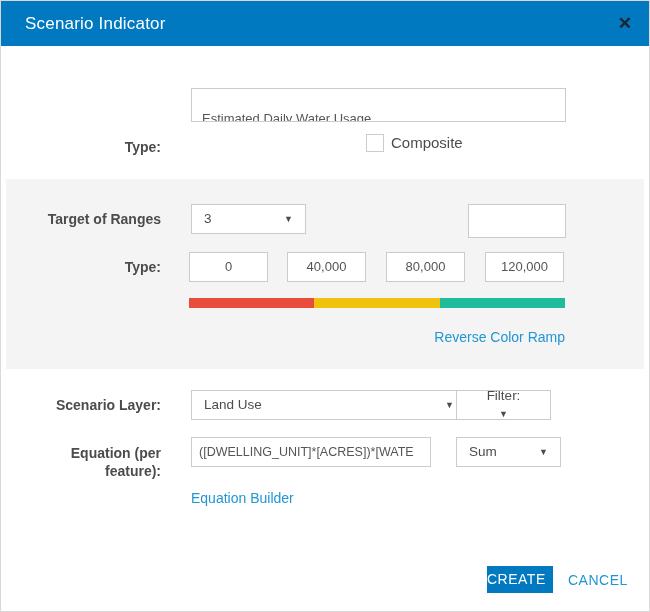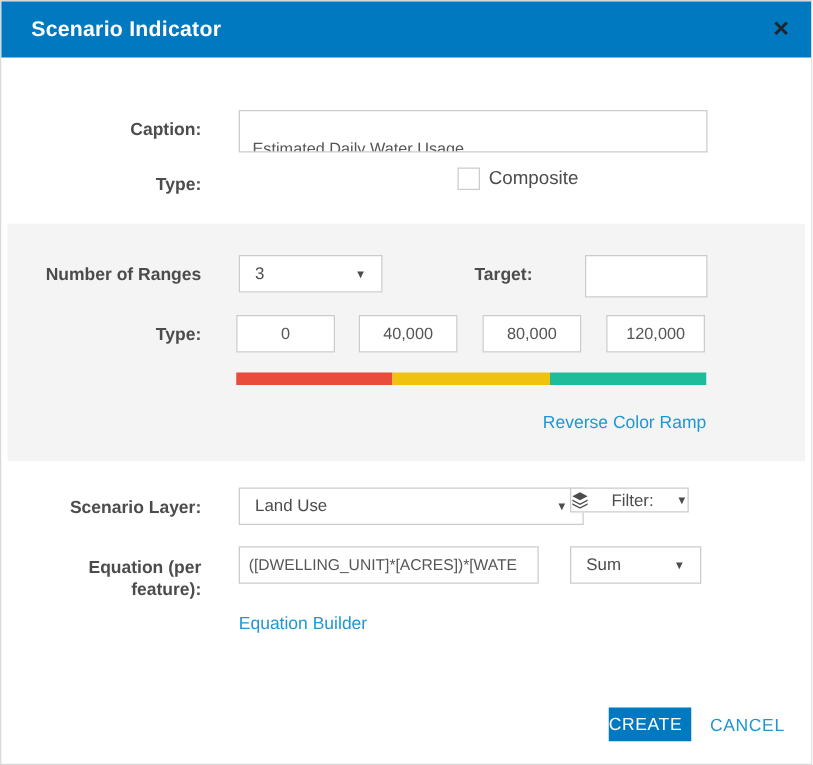--- a/index.html
+++ b/index.html
@@ -1,21 +1,21 @@
 <!DOCTYPE html>
 <html><head>
 <meta charset="utf-8">
 <style>
   html,body{margin:0;padding:0;background:#fff;}
   body{width:650px;height:612px;font-family:"Liberation Sans",sans-serif;-webkit-font-smoothing:antialiased;}
   .dialog{position:relative;width:648px;height:610px;border:1px solid #d9d9d9;background:#fff;overflow:hidden;}
 
   
   .header{position:absolute;top:0;left:0;right:0;height:45px;background:#0079c1;}
-  .header-title{position:absolute;left:24px;top:0;line-height:45px;color:#ffffff;font-size:17px;font-weight:bold;letter-spacing:.2px;}
+  .header-title{position:absolute;left:24px;top:0;line-height:45px;color:#ffffff;font-size:17px;font-weight:normal;letter-spacing:.2px;}
   .close-btn{position:absolute;right:17px;top:0;line-height:45px;color:#20242b;font-size:17px;cursor:pointer;font-weight:bold;}
 
   
   .flabel{position:absolute;left:0;width:175px;padding-right:15px;box-sizing:border-box;text-align:right;color:#4c4c4c;font-weight:bold;font-size:14px;}
 
   .textbox{position:absolute;box-sizing:border-box;height:30px;border:1px solid #cbcbcb;background:#fff;font-size:13px;color:#555;line-height:28px;padding:16px 10px;white-space:nowrap;overflow:hidden;}
 
   
   .caption-input{left:190px;top:87px;width:375px;}
 
@@ -40,21 +40,21 @@
 
   .range-input{top:251px;width:79px;text-align:center;padding:0 4px;}
 
   .ramp{position:absolute;left:188px;top:297px;width:376px;height:10px;display:flex;}
   .ramp div{flex:1;height:10px;}
 
   .link{color:#2196d3;font-size:14px;cursor:pointer;}
   .reverse-link{position:absolute;left:360px;width:204px;top:328px;text-align:right;}
 
   .layer-select{left:190px;top:389px;width:276px;}
-  .filter-box{position:absolute;left:455px;top:389px;width:95px;height:20px;box-sizing:border-box;border:1px solid #cbcbcb;background:#fff;display:flex;align-items:center;justify-content:space-between;gap:6px;cursor:pointer;}
+  .filter-box{position:absolute;left:455px;top:389px;width:95px;height:30px;box-sizing:border-box;border:1px solid #cbcbcb;background:#fff;display:flex;align-items:center;justify-content:flex-end;gap:6px;cursor:pointer;flex-direction:column;}
   .filter-text{font-size:13.5px;color:#4c4c4c;}
   .filter-arrow{font-size:9px;color:#4c4c4c;}
 
   .eq-label{top:443px;line-height:18px;}
   .eq-input{left:190px;top:436px;width:240px;font-size:12.5px;padding:0 7px;}
   .sum-select{left:455px;top:436px;width:105px;}
 
   .example-line{position:absolute;left:190px;top:470px;font-size:13.5px;color:#6e6e6e;}
   .help-icon{display:inline-block;width:15px;height:15px;margin-left:4px;border-radius:50%;background:#4a4f58;color:#fff;font-size:11px;font-weight:bold;text-align:center;line-height:15px;vertical-align:-2px;cursor:pointer;}
   .builder-link{position:absolute;left:190px;top:489px;}
@@ -68,35 +68,33 @@
 </head>
 <body>
 
 <div class="dialog">
 
   <div class="header">
     <div class="header-title">Scenario Indicator</div>
     <div class="close-btn">✕</div>
   </div>
 
-  <div class="flabel" style="top:94px;">Caption:</div>
   <div class="textbox caption-input">Estimated Daily Water Usage</div>
 
   <div class="flabel" style="top:138px;">Type:</div>
   <div class="checkbox"></div>
   <div class="checkbox-label">Composite</div>
 
   <div class="panel"></div>
 
-  <div class="flabel" style="top:210px;">Number of Ranges</div>
+  <div class="flabel" style="top:210px;">Target of Ranges</div>
   <div class="selectbox nor-select">
     <span class="sel-text">3</span>
     <span class="sel-arrow">▼</span>
   </div>
-  <div class="flabel target-label">Target:</div>
   <div class="textbox target-input"></div>
 
   <div class="flabel" style="top:258px;">Type:</div>
   <div class="textbox range-input" style="left:188px;">0</div>
   <div class="textbox range-input" style="left:286px;">40,000</div>
   <div class="textbox range-input" style="left:385px;">80,000</div>
   <div class="textbox range-input" style="left:484px;">120,000</div>
 
   <div class="ramp">
     <div style="background: rgb(231, 76, 60);"></div>

